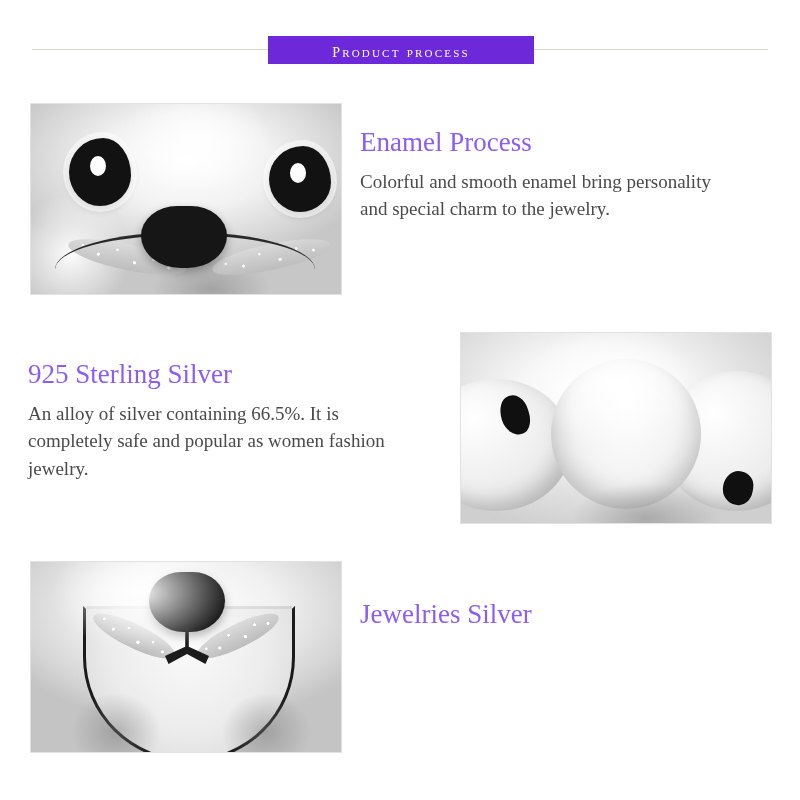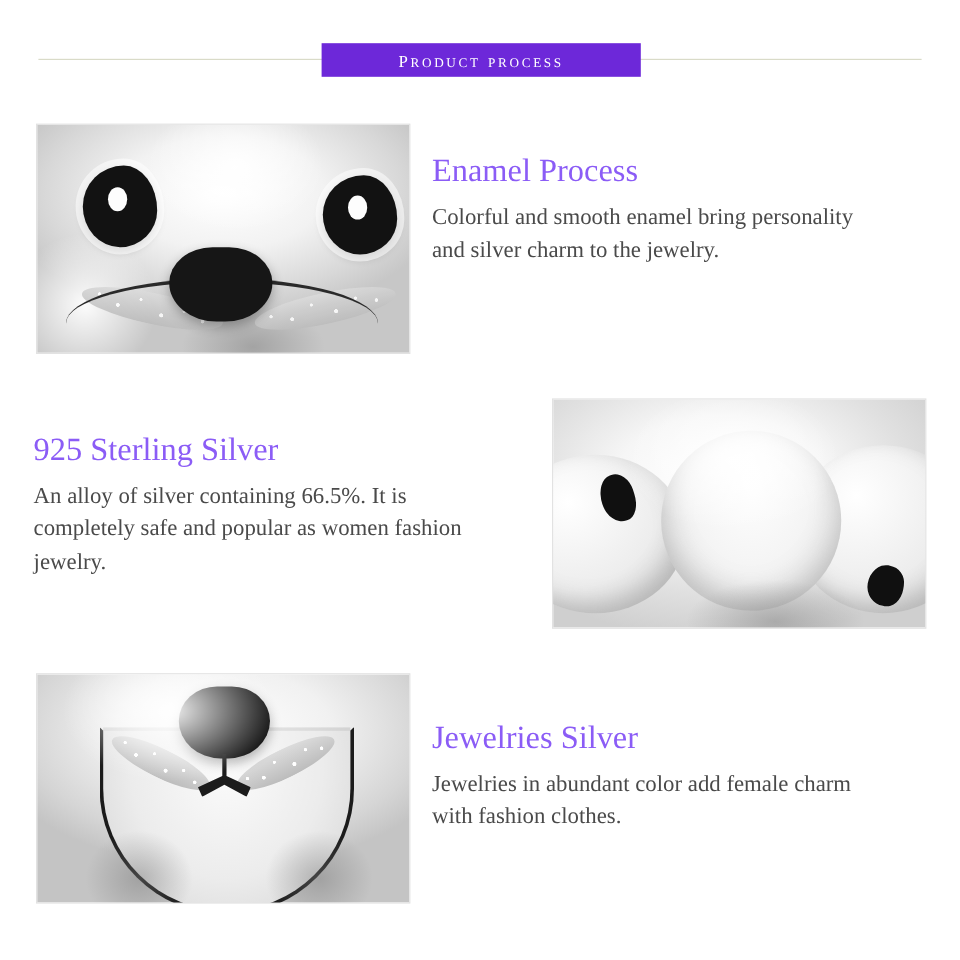--- a/index.html
+++ b/index.html
@@ -256,21 +256,21 @@
           </div>
         <div class="eye eye-r">
             <div class="glint"></div>
           </div>
         <div class="muzzle"></div>
       </div>
     </div>
 
     <div class="text-col">
       <h2>Enamel Process</h2>
-      <p>Colorful and smooth enamel bring personality and silver charm to the jewelry.</p>
+      <p>Colorful and smooth enamel bring personality and special charm to the jewelry.</p>
     </div>
   </div>
 
   <div class="block" id="block-silver">
 
     <div class="photo p2">
       <div class="photo-inner">
         <div class="silver-bg"></div>
         <div class="lobe l"></div>
         <div class="lobe r"></div>
@@ -299,17 +299,16 @@
         <div class="muzzle"></div>
         <div class="lip"></div>
         <div class="sheen a"></div>
         <div class="shade a"></div>
         <div class="shade b"></div>
       </div>
     </div>
 
     <div class="text-col">
       <h2>Jewelries Silver</h2>
-      <p>Jewelries in abundant color add female charm with fashion clothes.</p>
     </div>
   </div>
 
 </div>
 
 </body></html>

